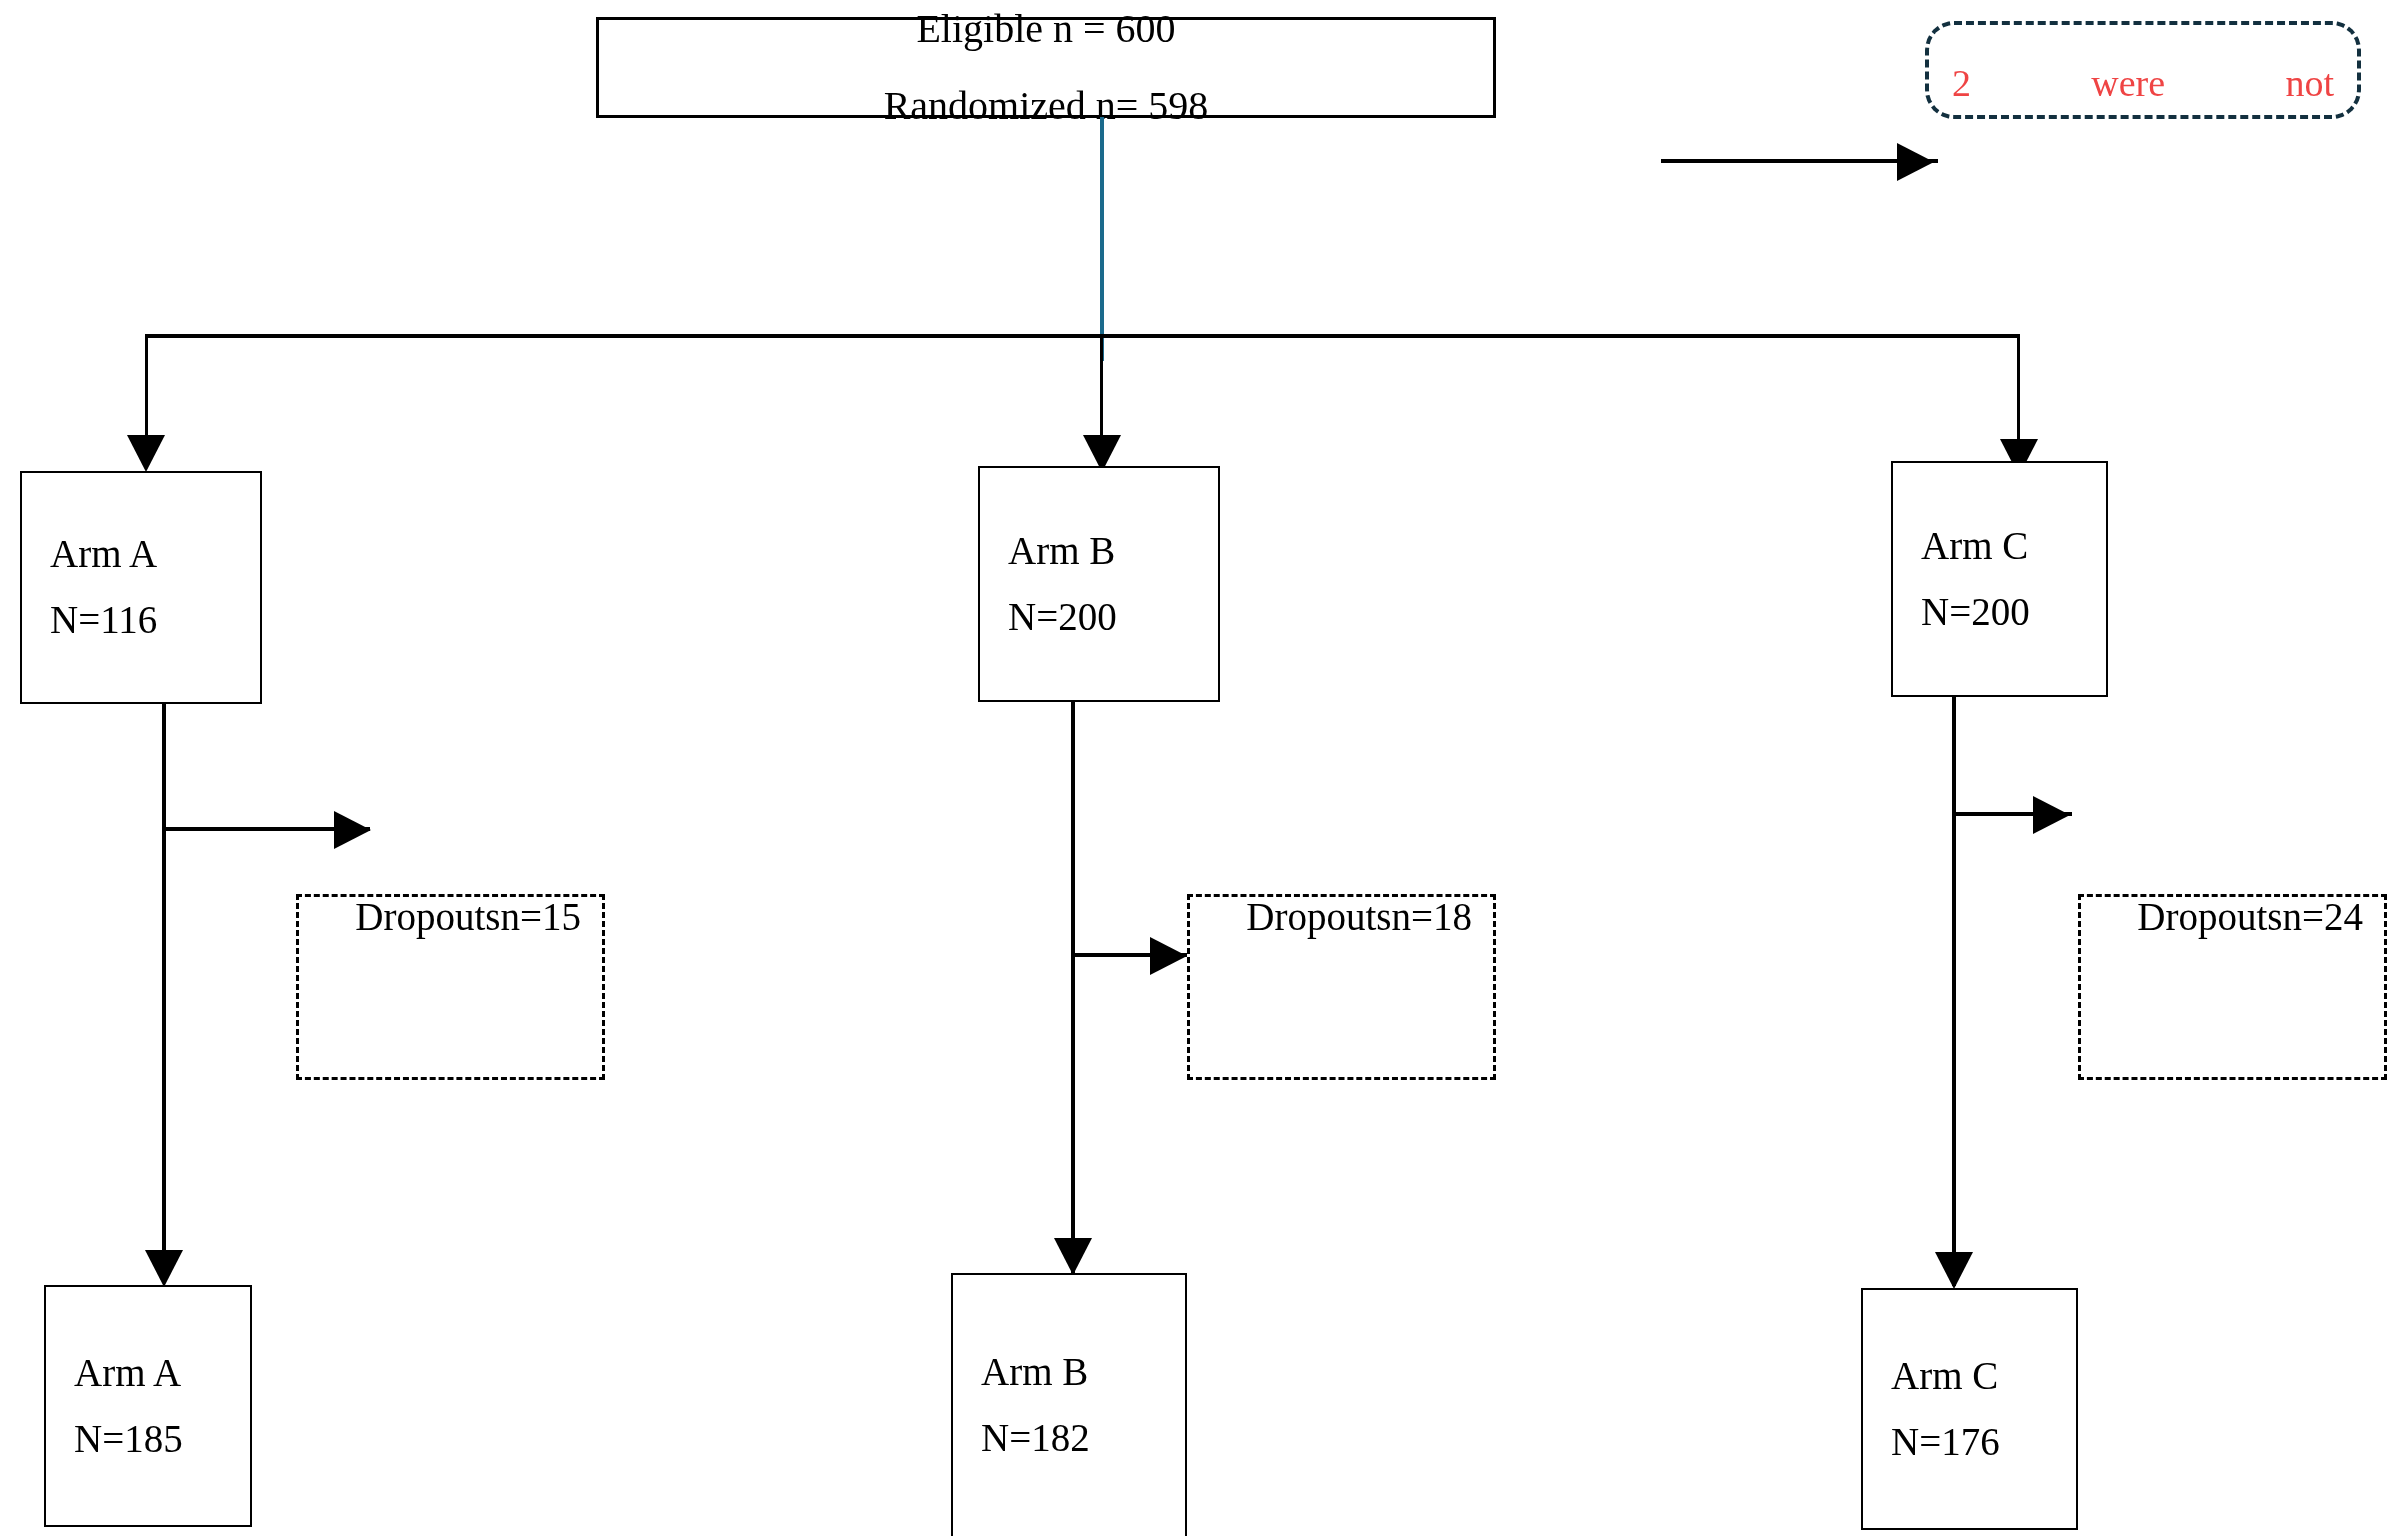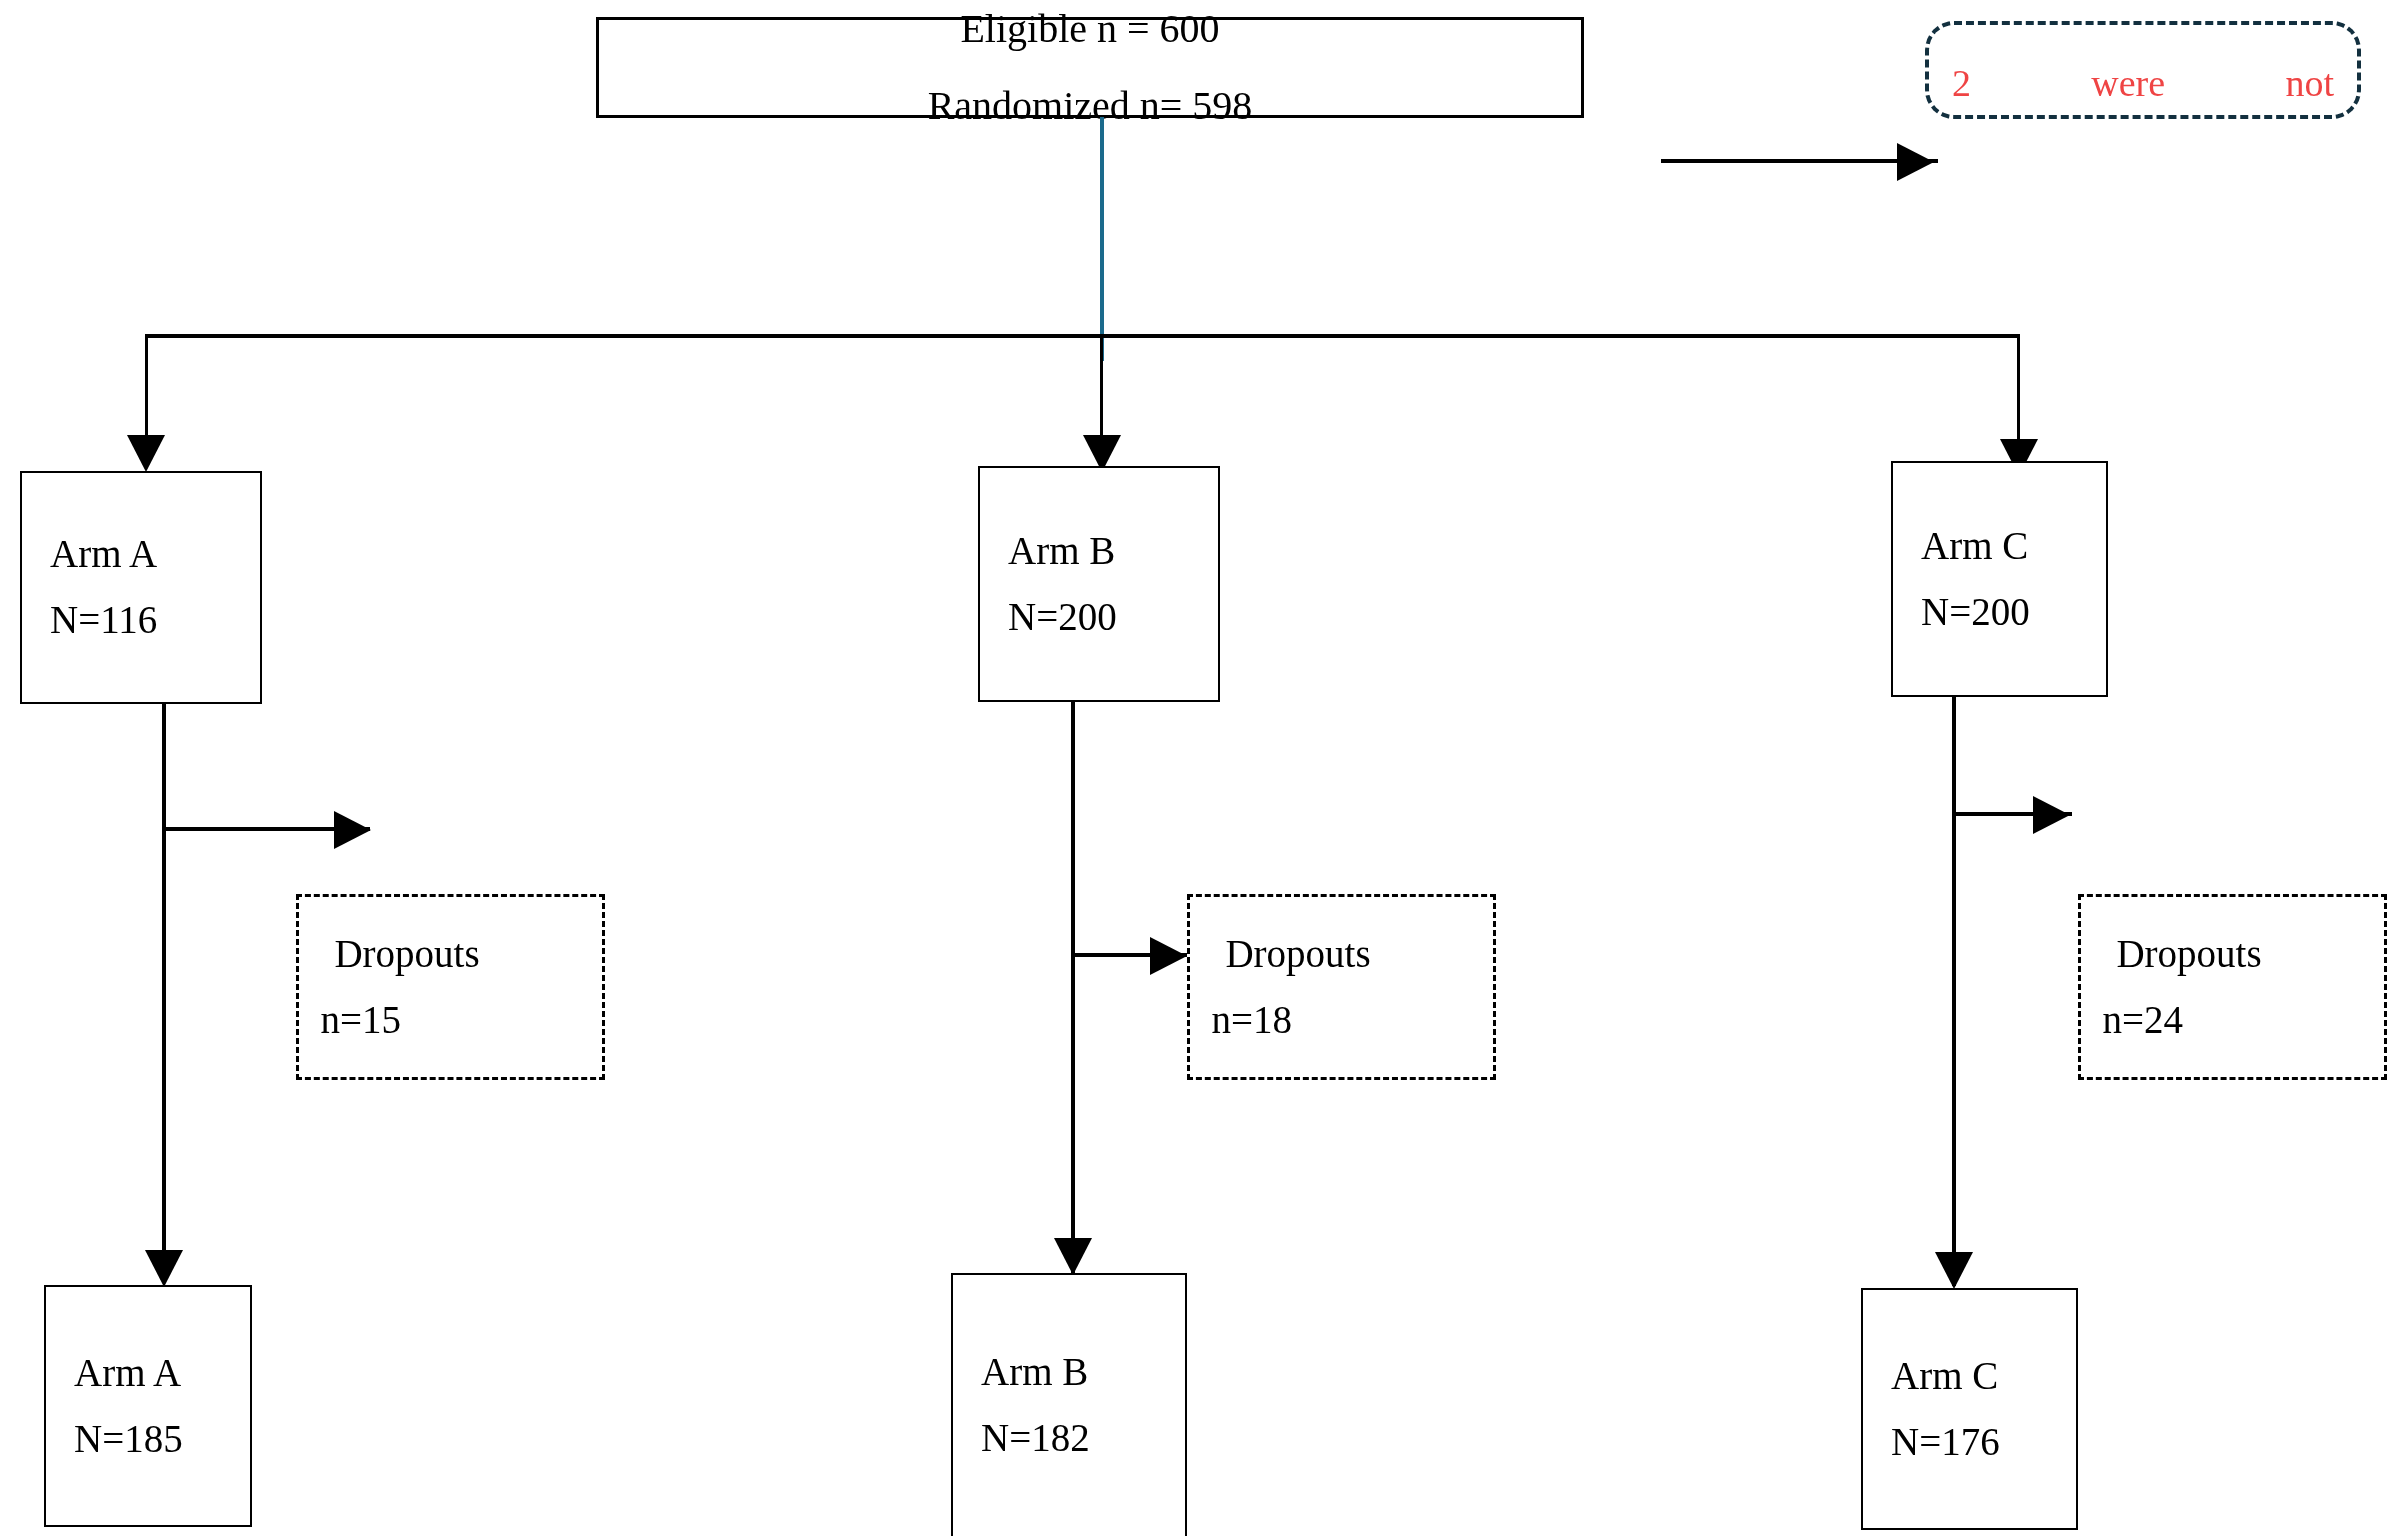--- a/index.html
+++ b/index.html
@@ -73,21 +73,21 @@
     font-size: 39px;
     line-height: 1.05;
     text-align: left;
   }
   .box-arm .txt.l1 { margin-bottom: 25px; }
 
   
   .box-dropout {
     border: 3.1px dashed #000000;
     display: flex;
-    flex-direction: column;
+    flex-direction: row;
     justify-content: center;
     padding-left: 21.4px;
   }
   .box-dropout .txt {
     font-size: 39px;
     line-height: 1.05;
     text-align: left;
   }
   .box-dropout .txt.l1 {
     margin-bottom: 25px;
@@ -115,21 +115,21 @@
     border-top: 19px solid transparent;
     border-bottom: 19px solid transparent;
     border-left: 37px solid #000000;
   }
 </style>
 </head>
 <body>
 
 <div id="canvas">
 
-  <div class="node box-top" style="left:596px; top:17px; width:988px; height:101px;">
+  <div class="node box-top" style="left:596px; top:17px; width:900px; height:101px;">
     <span class="txt l1">Eligible n = 600</span>
     <span class="txt l2">Randomized n= 598</span>
   </div>
 
   <div class="ln" style="left:1661px; top:159px; width:277px; height:3.8px;"></div>
   <div class="arrow right" style="left:1897px; top:143px;"></div>
 
   <div class="node box-dashed-round" style="left:1925px; top:21px; width:436px; height:98px;">
     <span class="txt just">2 were not</span>
     <span class="txt">eligible</span>

